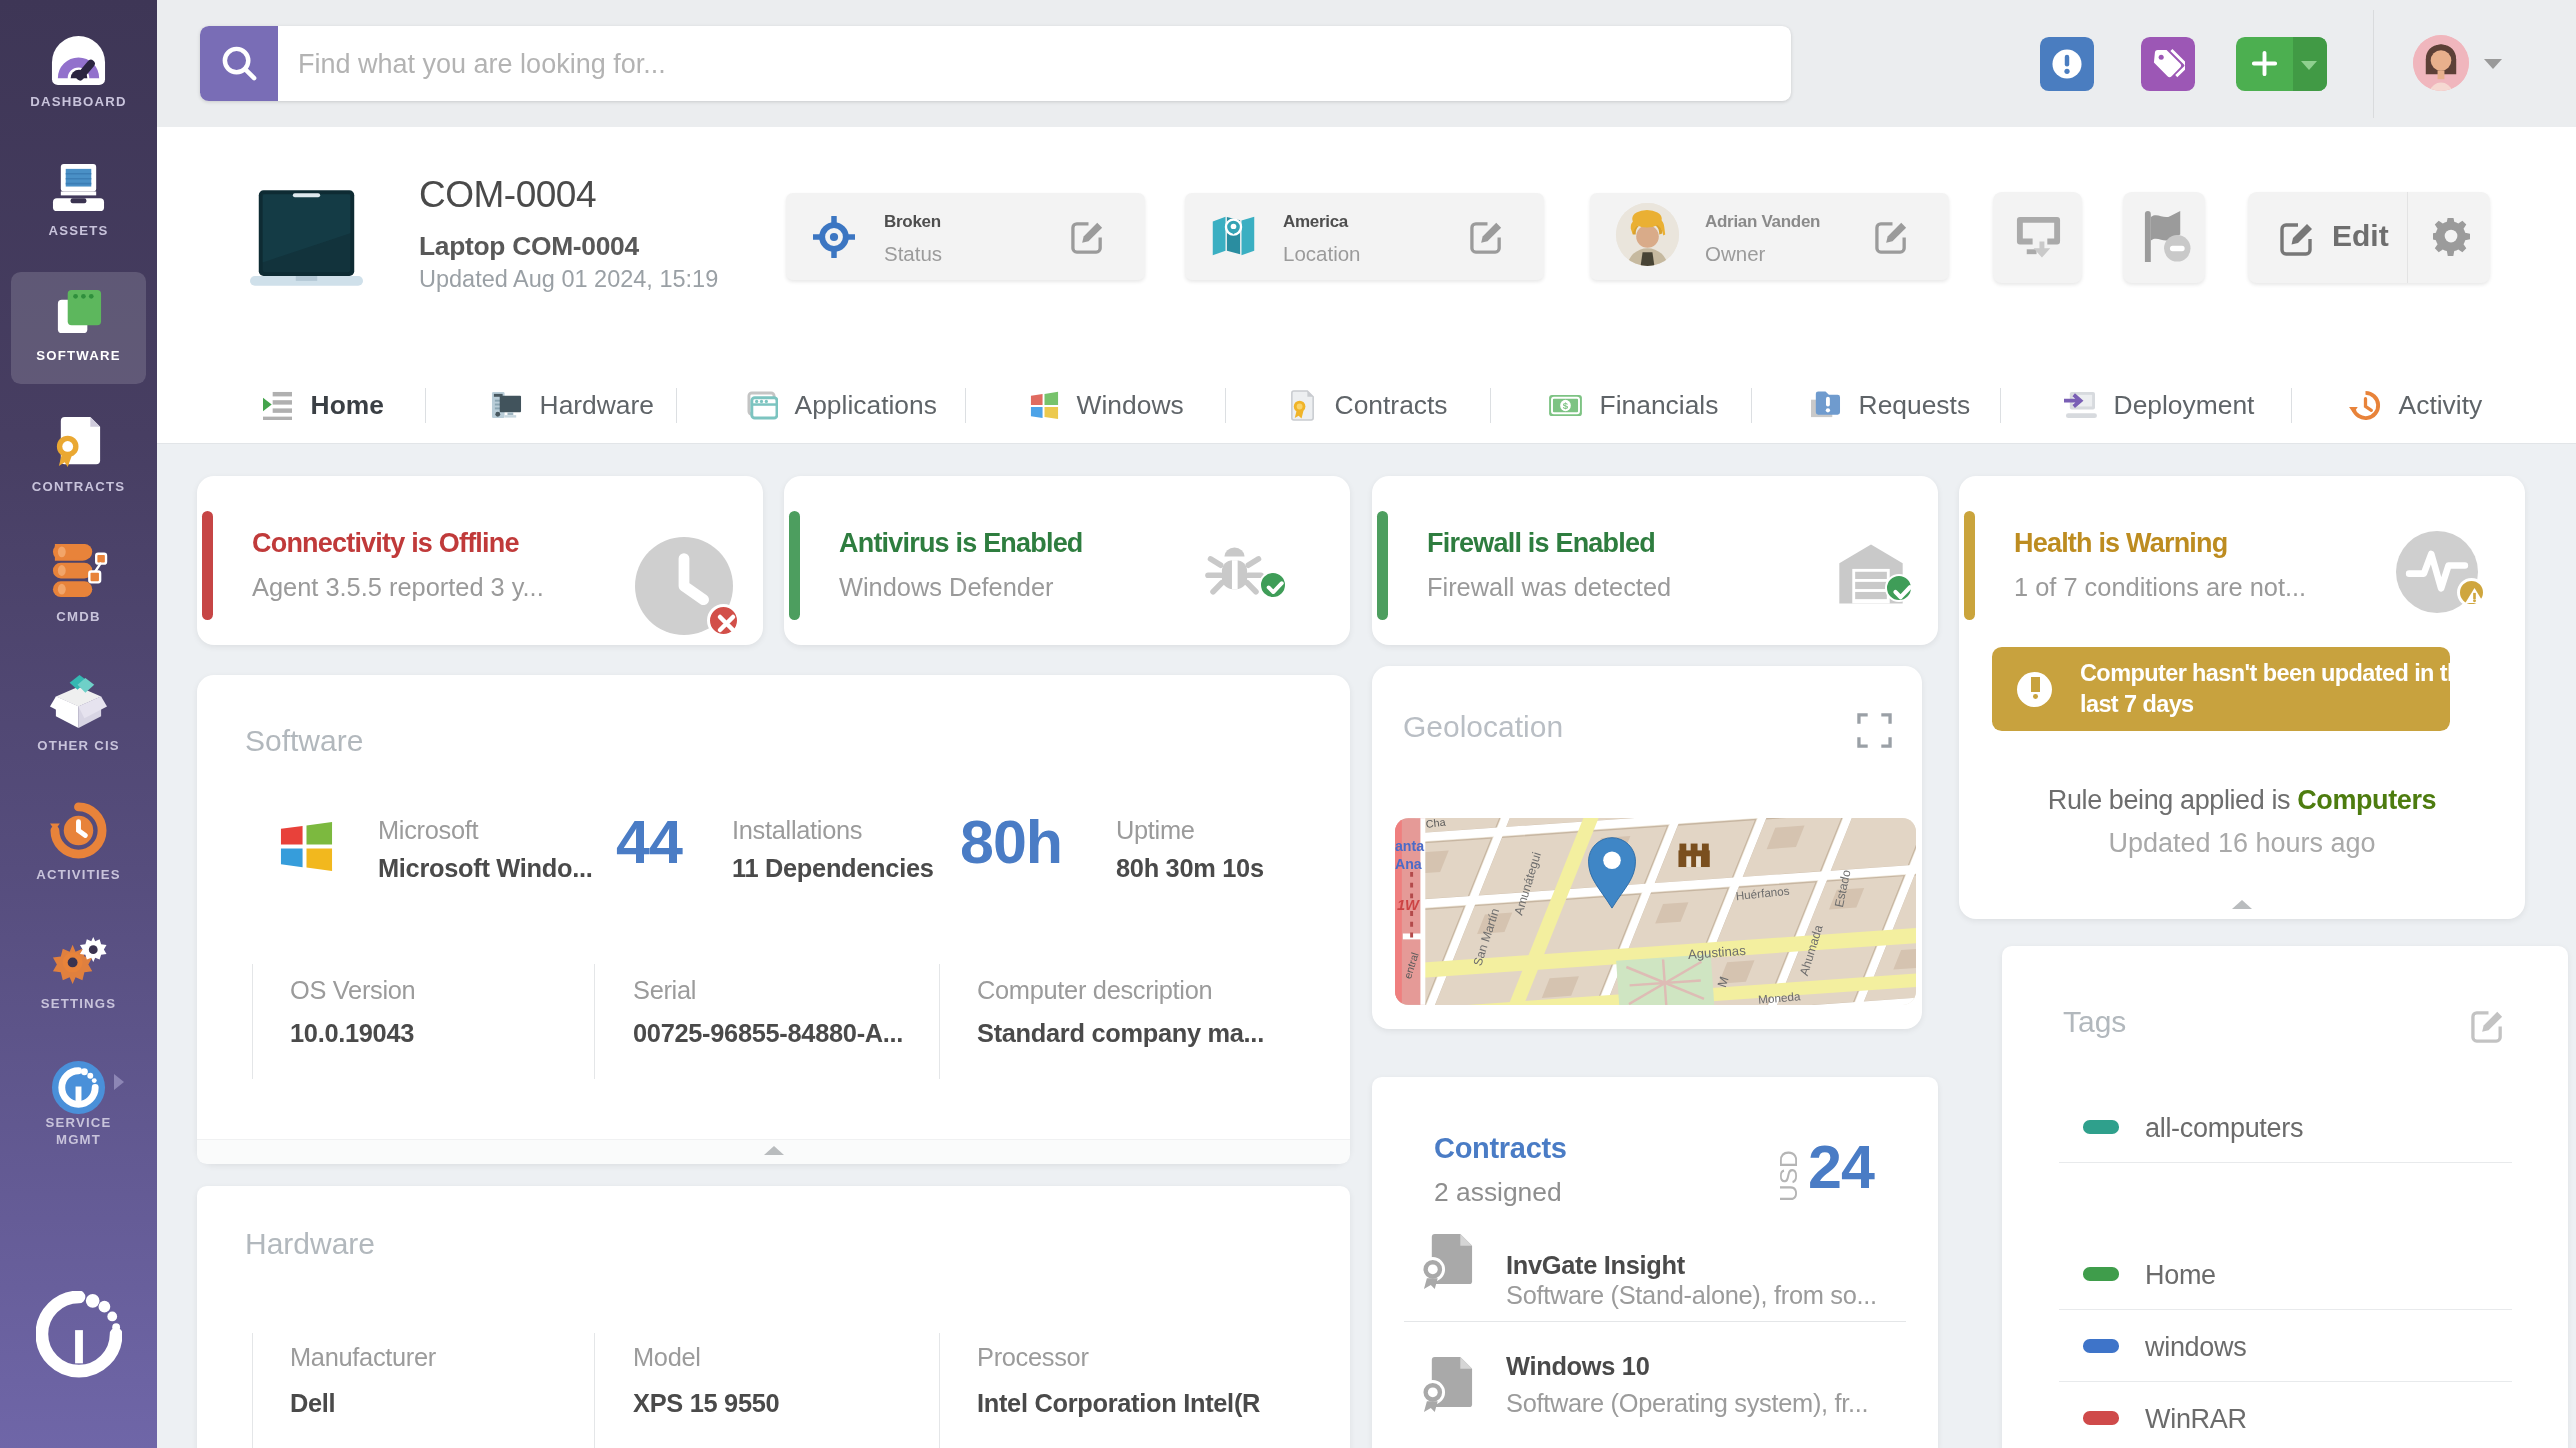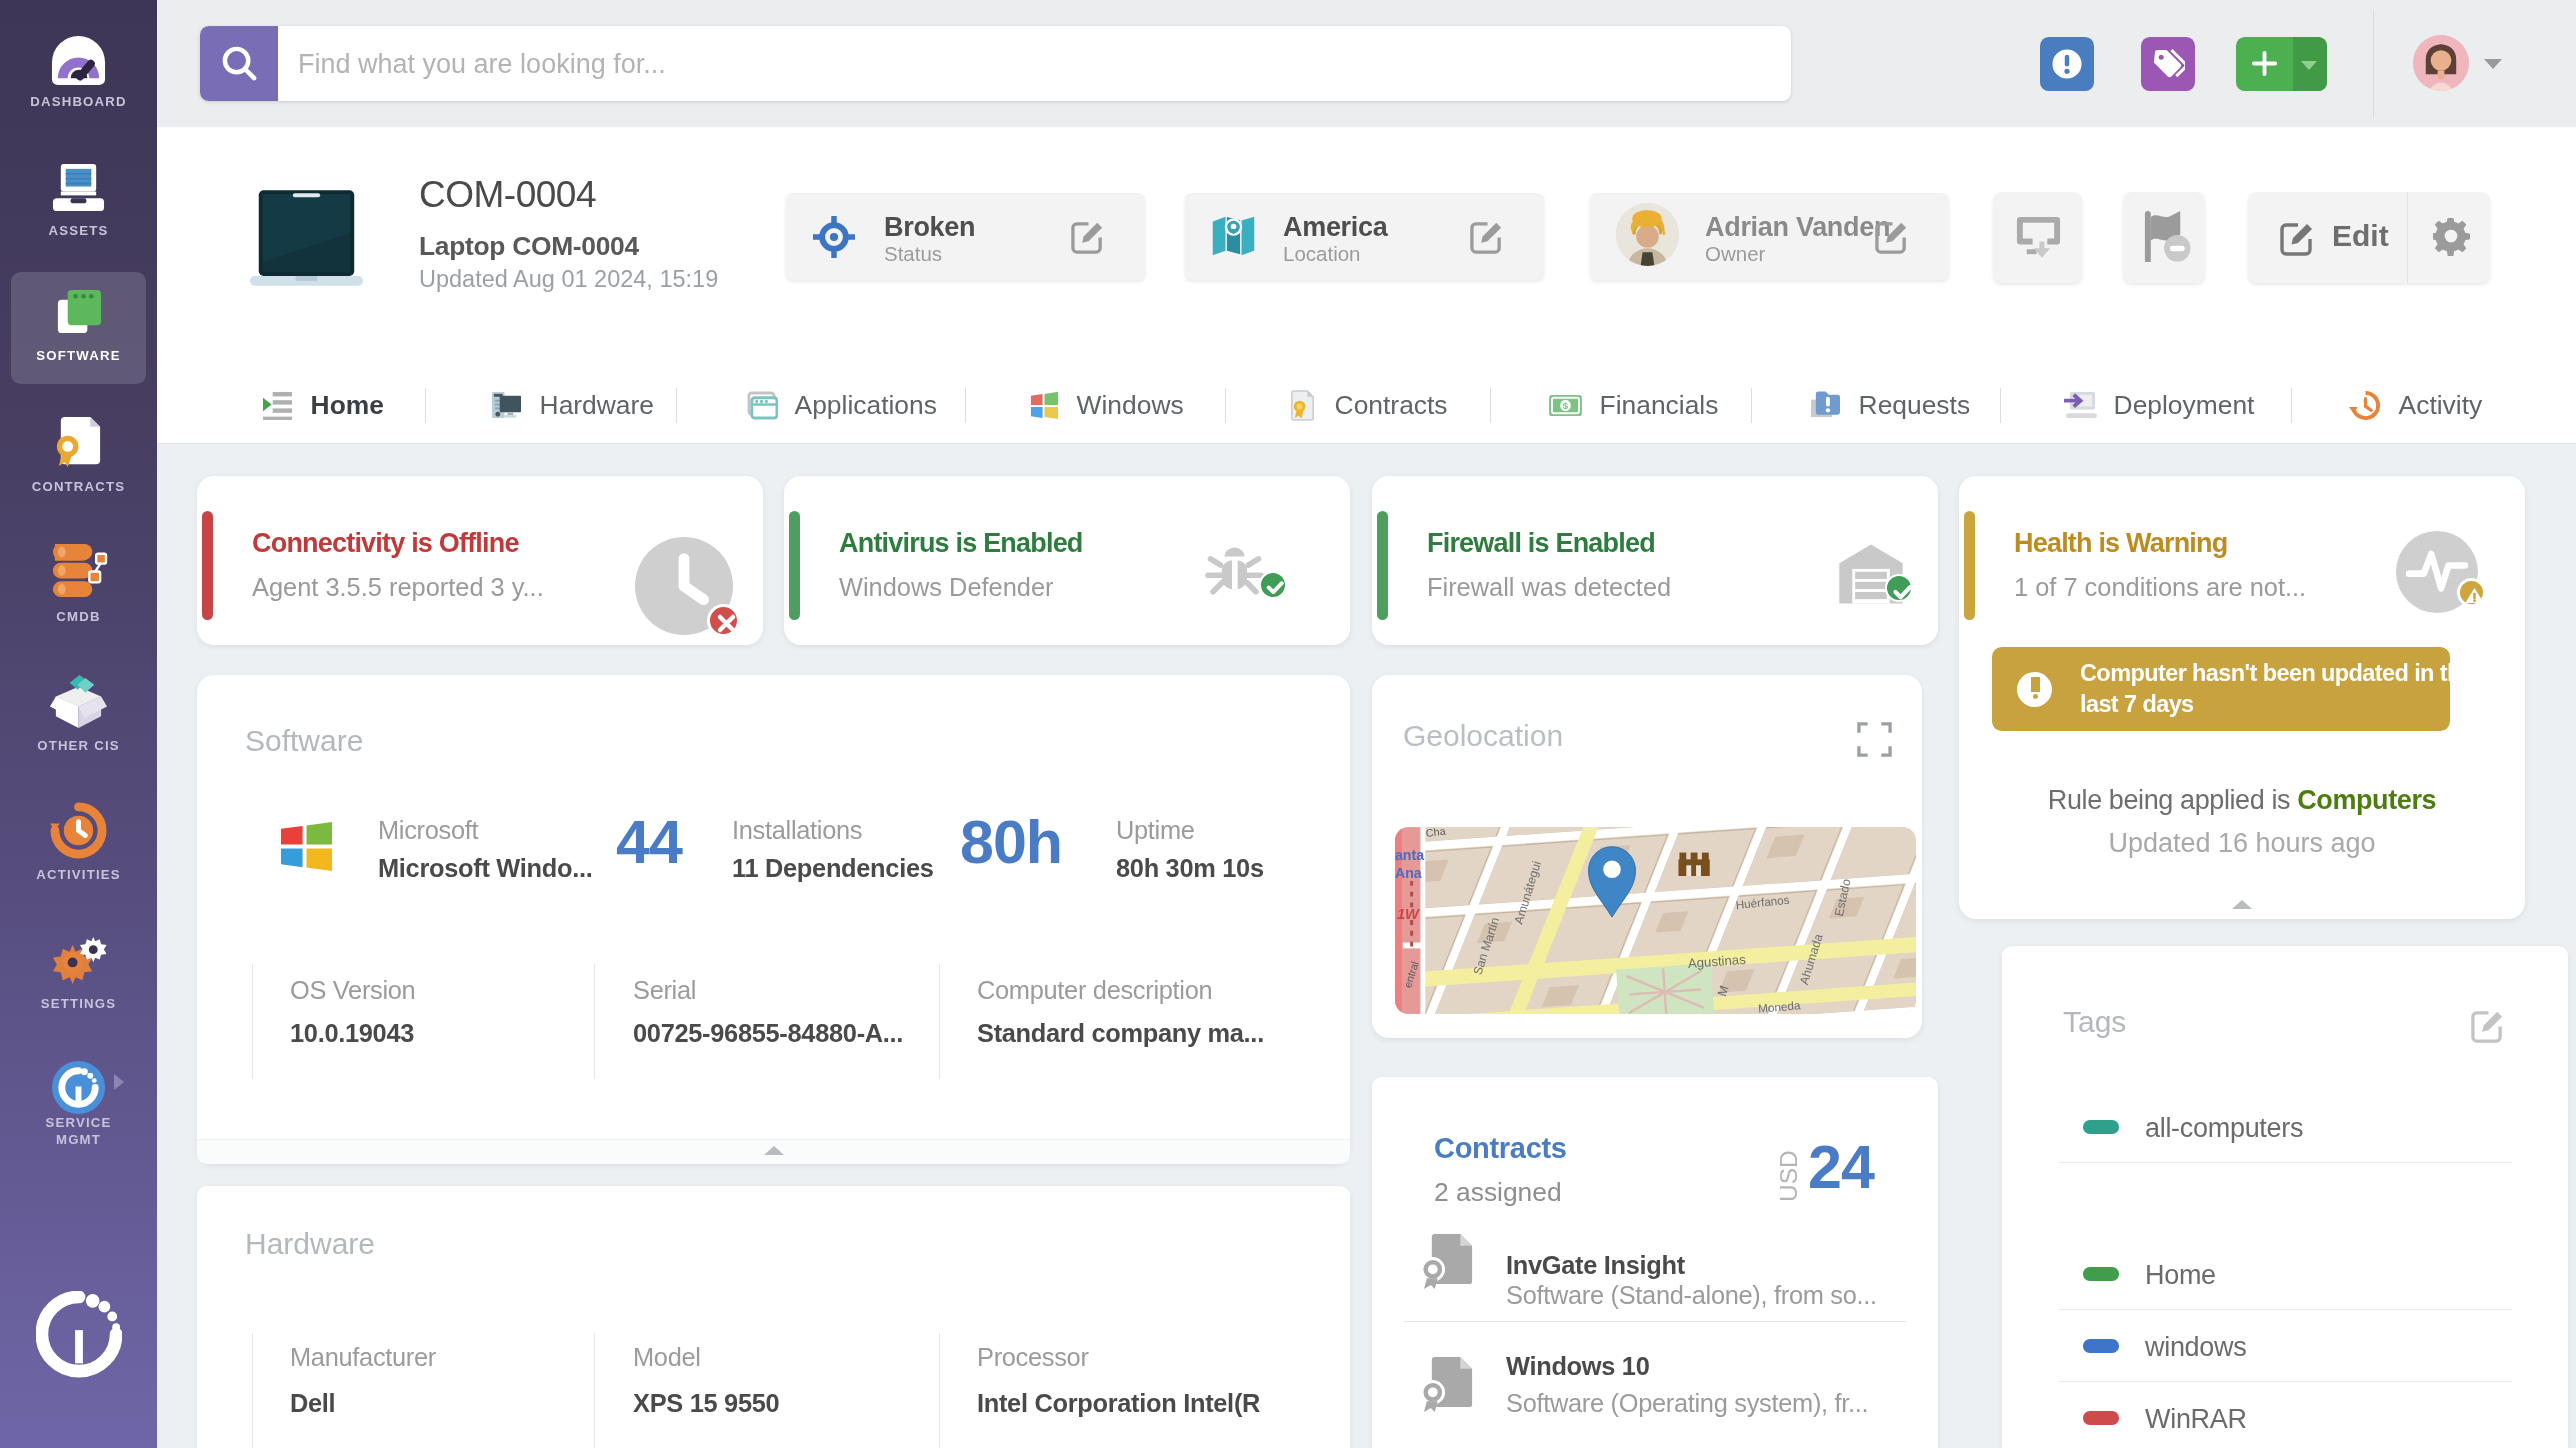--- a/index.html
+++ b/index.html
@@ -16,21 +16,21 @@
 #ph{left:98px;top:0;height:75px;line-height:77px;font-size:27px;color:#b3b3b3}
 .qbtn{top:37px;width:54px;height:54px;border-radius:8.8px}
 #q1{left:1883px;background:#4a7dc0}
 #q2{left:1984px;background:#9c57b5}
 #q3{left:2079px;width:91px;height:54px;border-radius:8.8px;background:#4caf50;top:37px}
 #q3d{left:57px;top:0;width:34px;height:54px;background:#419a45;border-radius:0 8.8px 8.8px 0}
 #tsep{left:2216px;top:9.8px;width:1px;height:108px;background:#d9dbdd}
 
 #hd{left:157px;top:127px;width:2419px;height:317px;background:#fff;border-bottom:1px solid #e2e5e8}
 .icard{top:66px;height:87px;width:359px;background:#f3f3f3;border-radius:6.8px;box-shadow:0 2px 3.9px rgba(0,0,0,.09)}
-.icard .t1{position:absolute;left:98px;top:18.6px;font-size:27px;letter-spacing:-0.3px;font-weight:700;color:#4e4e4e;white-space:nowrap}
+.icard .t1{position:absolute;left:98px;top:18.6px;font-size:17px;letter-spacing:-0.3px;font-weight:700;color:#4e4e4e;white-space:nowrap}
 .icard .t2{position:absolute;left:98px;top:49px;font-size:20.5px;color:#9b9b9b}
 .pencil{position:absolute;right:39px;top:25.4px}
 .hbtn{top:65px;height:91px;background:#f3f3f3;border-radius:8.8px;box-shadow:0 2px 3.9px rgba(0,0,0,.09)}
 
 #tabs{left:157px;top:367px;width:2419px;height:76px}
 .tab{top:0;height:76px;display:flex;align-items:center;gap:16.6px;font-size:26.4px;color:#5f6468}
 .tab.on{color:#3a3f44;font-weight:700}
 .tsep{top:20.5px;width:1px;height:35px;background:#dcdfe2}
 
 .card{background:#fff;border-radius:17px;box-shadow:0 2px 5.9px rgba(0,0,0,.07)}
@@ -494,21 +494,21 @@
   <div class="vsep" style="left:55px;top:147px;height:115px"></div>
   <div class="lab a" style="left:93px;top:157px">Manufacturer</div>
   <div class="val a" style="left:93px;top:203px">Dell</div>
   <div class="vsep" style="left:397px;top:147px;height:115px"></div>
   <div class="lab a" style="left:436px;top:157px">Model</div>
   <div class="val a" style="left:436px;top:203px">XPS 15 9550</div>
   <div class="vsep" style="left:742px;top:147px;height:115px"></div>
   <div class="lab a" style="left:780px;top:157px">Processor</div>
   <div class="val a" style="left:780px;top:203px">Intel Corporation Intel(R</div>
  </div>
- <div class="card a" style="left:1215px;top:231px;width:550px;height:363px">
+ <div class="card a" style="left:1215px;top:222px;width:550px;height:363px">
   <div class="ctitle a" style="left:31px;top:44px;color:#b9bec4">Geolocation</div>
   <svg class="a" style="left:485px;top:47px" width="35" height="35" viewBox="0 0 36 36">
         <g fill="none" stroke="#9aa0a6" stroke-width="3.4">
           <path d="M2 11 V2 h9 M25 2 h9 v9 M34 25 v9 h-9 M11 34 H2 v-9"></path>
         </g>
       </svg>
   <div class="a" style="left:22.5px;top:152px;width:521px;height:187px;border-radius:13.7px;overflow:hidden" id="mapbox">
    <svg width="521" height="187" viewBox="0 0 533 191">
     <rect width="533" height="191" fill="#ece4d6"></rect>
     <g transform="matrix(1,-0.07,-0.40,1,-7,18)">

